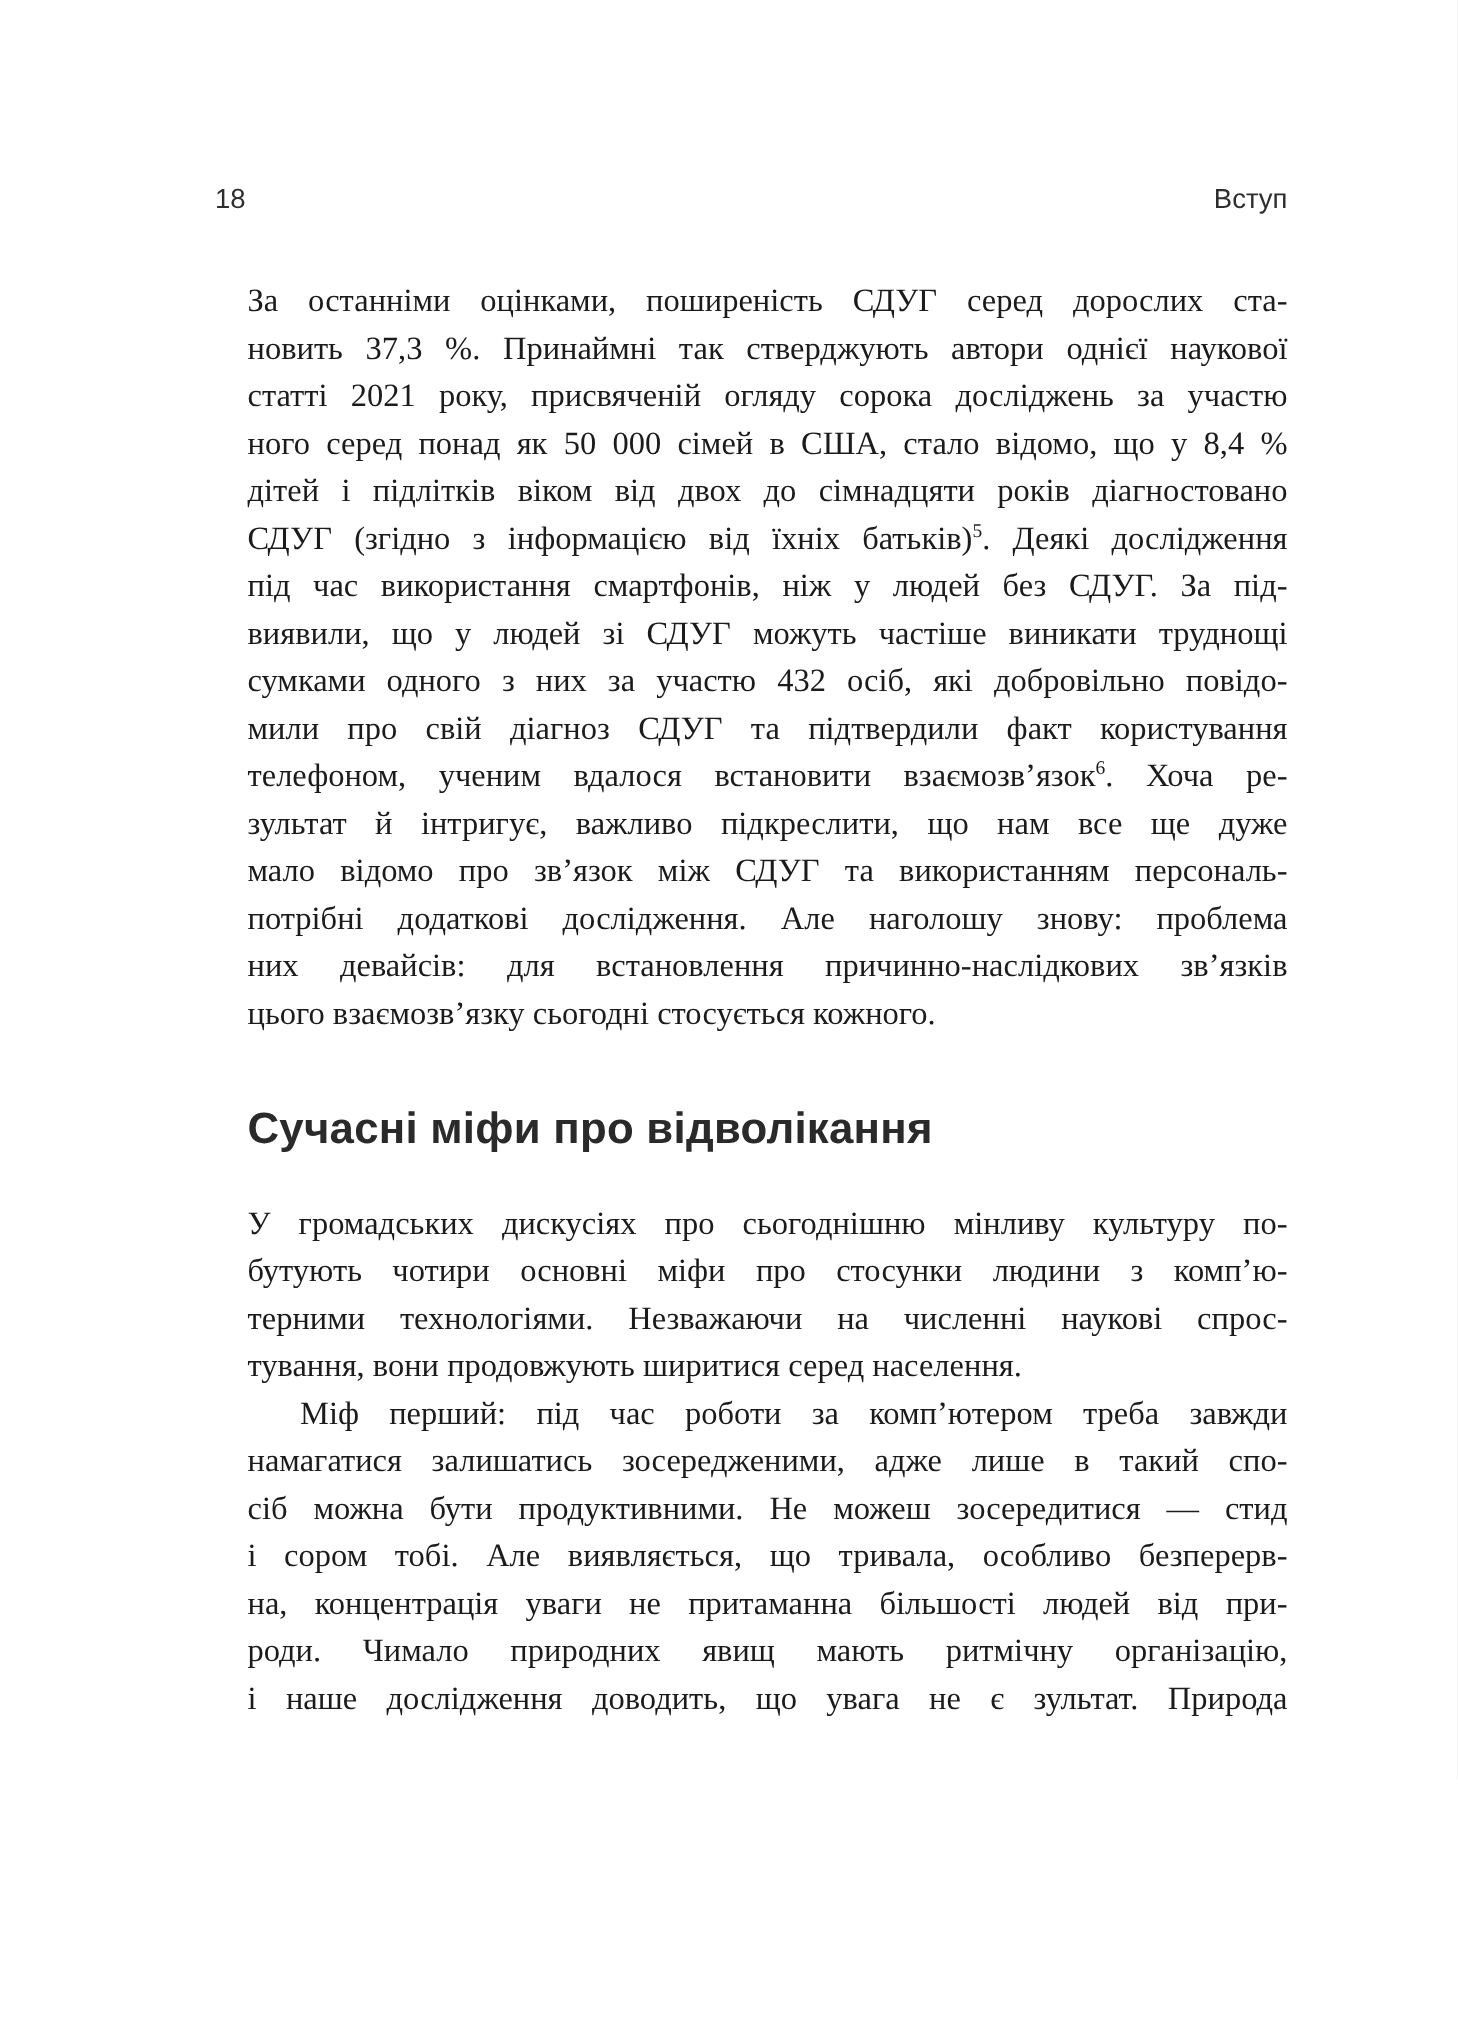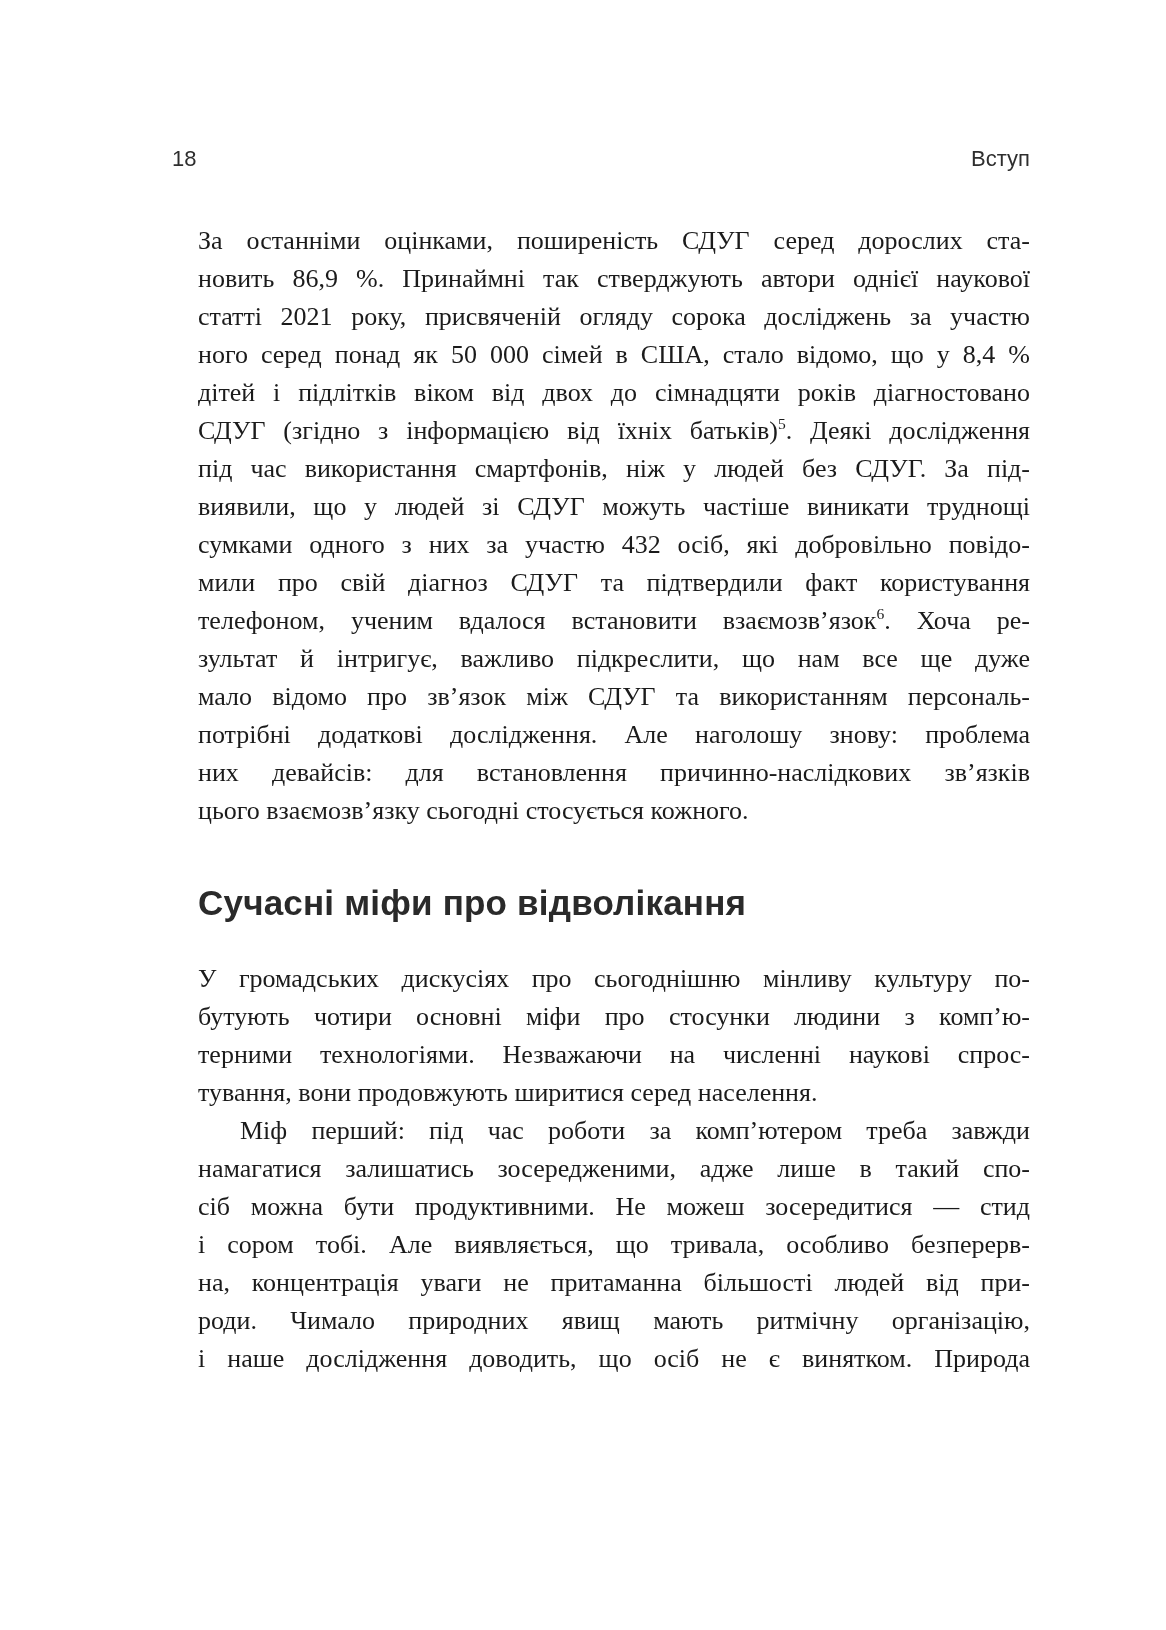--- a/index.html
+++ b/index.html
@@ -61,21 +61,21 @@
 <body>
 
 <div class="page">
   <div class="running-header">
     <span>18</span>
     <span>Вступ</span>
   </div>
   <div class="content" id="content">
       <div class="paragraph">
         <div class="line">За останніми оцінками, поширеність СДУГ серед дорослих ста-</div>
-        <div class="line">новить 86,9 %. Принаймні так стверджують автори однієї наукової</div>
+        <div class="line">новить 37,3 %. Принаймні так стверджують автори однієї наукової</div>
         <div class="line">статті 2021 року, присвяченій огляду сорока досліджень за участю</div>
         <div class="line">ного серед понад як 50 000 сімей в США, стало відомо, що у 8,4 %</div>
         <div class="line">дітей і підлітків віком від двох до сімнадцяти років діагностовано</div>
         <div class="line">СДУГ (згідно з інформацією від їхніх батьків)<sup>5</sup>. Деякі дослідження</div>
         <div class="line">під час використання смартфонів, ніж у людей без СДУГ. За під-</div>
         <div class="line">виявили, що у людей зі СДУГ можуть частіше виникати труднощі</div>
         <div class="line">сумками одного з них за участю 432 осіб, які добровільно повідо-</div>
         <div class="line">мили про свій діагноз СДУГ та підтвердили факт користування</div>
         <div class="line">телефоном, ученим вдалося встановити взаємозв’язок<sup>6</sup>. Хоча ре-</div>
         <div class="line">зультат й інтригує, важливо підкреслити, що нам все ще дуже</div>
@@ -91,16 +91,16 @@
         <div class="line">терними технологіями. Незважаючи на численні наукові спрос-</div>
         <div class="line flush">тування, вони продовжують ширитися серед населення.</div>
       </div>
       <div class="paragraph">
         <div class="line indent">Міф перший: під час роботи за комп’ютером треба завжди</div>
         <div class="line">намагатися залишатись зосередженими, адже лише в такий спо-</div>
         <div class="line">сіб можна бути продуктивними. Не можеш зосередитися — стид</div>
         <div class="line">і сором тобі. Але виявляється, що тривала, особливо безперерв-</div>
         <div class="line">на, концентрація уваги не притаманна більшості людей від при-</div>
         <div class="line">роди. Чимало природних явищ мають ритмічну організацію,</div>
-        <div class="line">і наше дослідження доводить, що осіб не є винятком. Природа</div>
+        <div class="line">і наше дослідження доводить, що увага не є зультат. Природа</div>
       </div>
     </div>
 </div>
 
 </body></html>

